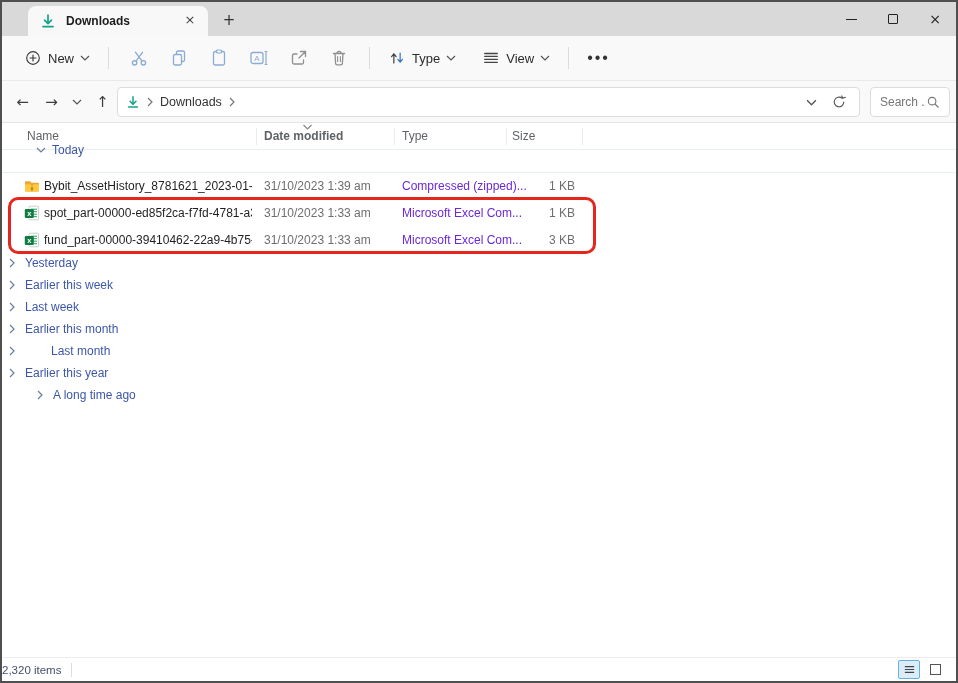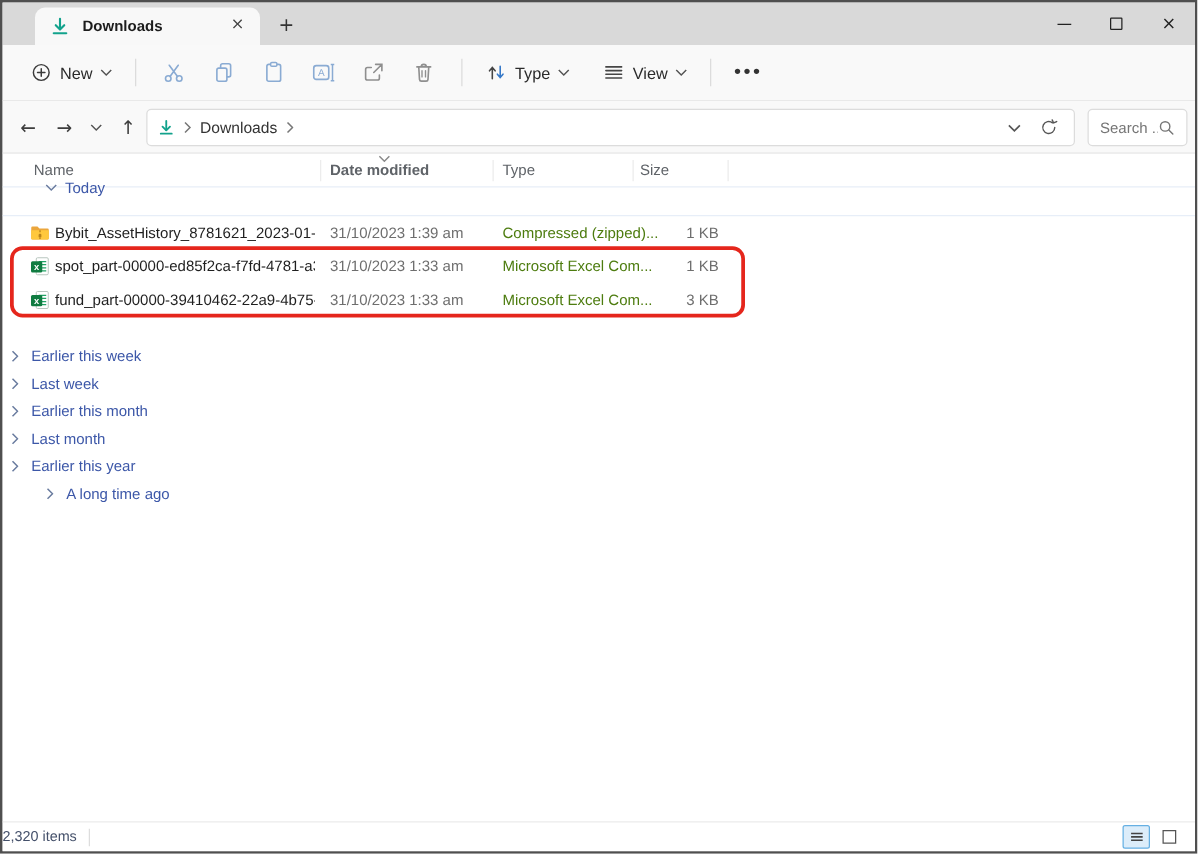--- a/index.html
+++ b/index.html
@@ -58,21 +58,21 @@
 
   .group-row{position:absolute;left:0;width:100%;height:22px;display:flex;align-items:center;}
   .group-chev{width:14px;margin-left:7px;display:flex;align-items:center;}
   .group-label{color:var(--accent-blue);font-size:12px;margin-left:2px;}
   .today-underline{position:absolute;left:0;top:49px;width:100%;height:1px;background:#e7eef8;}
 
   .file-row{position:absolute;left:0;width:100%;height:27px;}
   .f-icon{position:absolute;left:22px;top:5px;width:16px;height:16px;}
   .f-name{position:absolute;left:42px;top:6px;width:208px;white-space:nowrap;overflow:hidden;color:#1f1f1f;font-size:12px;}
   .f-date{position:absolute;left:262px;top:6px;color:#6e6e6e;font-size:12px;white-space:nowrap;}
-  .f-type{position:absolute;left:400px;top:6px;color:#4d7c0f;font-size:12px;white-space:nowrap;}
+  .f-type{position:absolute;left:400px;top:6px;color:#6d28d9;font-size:12px;white-space:nowrap;}
   .f-size{position:absolute;left:505px;top:6px;width:68px;text-align:right;color:#6e6e6e;font-size:12px;}
 
   .annotation-rect{position:absolute;left:6px;top:74px;width:588px;height:57px;border:3.5px solid var(--annotation-red);border-radius:10px;pointer-events:none;}
 
   
   .statusbar{position:absolute;left:0;top:655px;width:954px;height:24px;background:#fff;border-top:1px solid #ececec;display:flex;align-items:center;}
   .status-count{color:#44506a;font-size:11.5px;}
   .status-sep{width:1px;height:14px;background:#ddd;margin-left:10px;}
   .view-toggles{position:absolute;right:10px;top:2px;display:flex;gap:4px;}
   .vt-btn{width:22px;height:19px;display:flex;align-items:center;justify-content:center;border-radius:2px;border:1px solid transparent;}
@@ -292,20 +292,28 @@
         <text x="5.3" y="11" font-size="7.5" font-weight="bold" fill="#fff" text-anchor="middle" font-family="Liberation Sans,sans-serif">x</text>
       </svg>
       <span class="f-name">fund_part-00000-39410462-22a9-4b75-afb1-76...</span>
       <span class="f-date">31/10/2023 1:33 am</span>
       <span class="f-type">Microsoft Excel Com...</span>
       <span class="f-size">3 KB</span>
     </div>
 
     <div class="annotation-rect"></div>
 
+    <div class="group-row" style="top:129px;">
+      <span class="group-chev">
+          <svg width="6" height="10" viewBox="0 0 6 10">
+            <polyline points="1,1 5,5 1,9" fill="none" stroke="#6b7da0" stroke-width="1.2"></polyline>
+          </svg>
+        </span>
+      <span class="group-label">Yesterday</span>
+    </div>
     <div class="group-row" style="top:151px;">
       <span class="group-chev">
           <svg width="6" height="10" viewBox="0 0 6 10">
             <polyline points="1,1 5,5 1,9" fill="none" stroke="#6b7da0" stroke-width="1.2"></polyline>
           </svg>
         </span>
       <span class="group-label">Earlier this week</span>
     </div>
     <div class="group-row" style="top:173px;">
       <span class="group-chev">
@@ -316,21 +324,21 @@
       <span class="group-label">Last week</span>
     </div>
     <div class="group-row" style="top:195px;">
       <span class="group-chev">
           <svg width="6" height="10" viewBox="0 0 6 10">
             <polyline points="1,1 5,5 1,9" fill="none" stroke="#6b7da0" stroke-width="1.2"></polyline>
           </svg>
         </span>
       <span class="group-label">Earlier this month</span>
     </div>
-    <div class="group-row" style="top:217px;">
+    <div class="group-row" style="top:217px;gap:26px;">
       <span class="group-chev">
           <svg width="6" height="10" viewBox="0 0 6 10">
             <polyline points="1,1 5,5 1,9" fill="none" stroke="#6b7da0" stroke-width="1.2"></polyline>
           </svg>
         </span>
       <span class="group-label">Last month</span>
     </div>
     <div class="group-row" style="top:239px;">
       <span class="group-chev">
           <svg width="6" height="10" viewBox="0 0 6 10">

